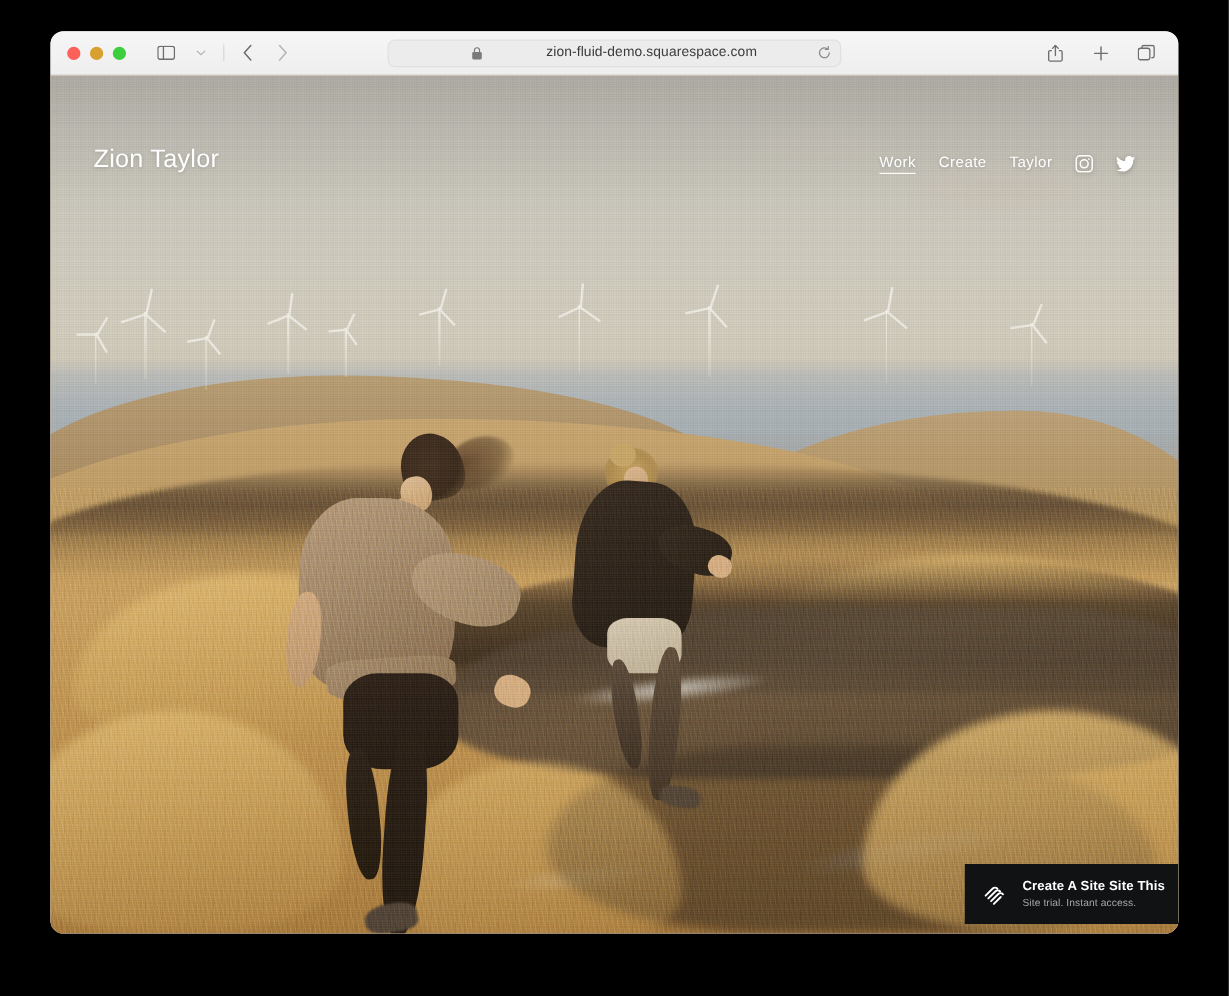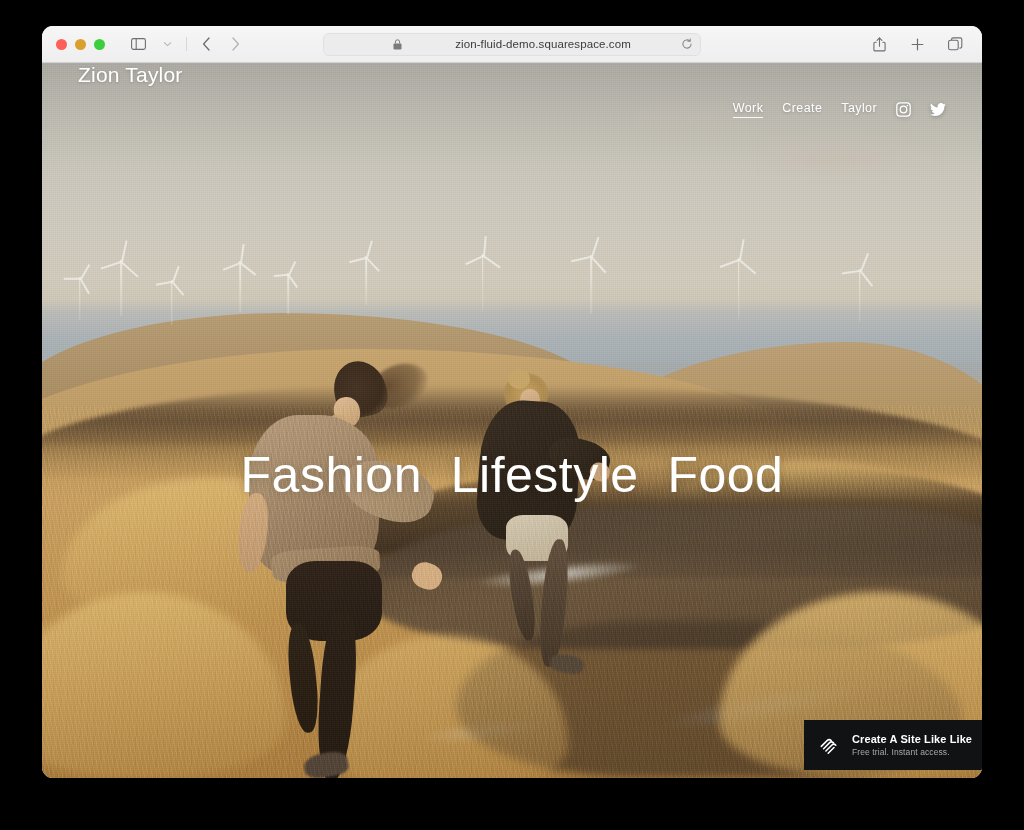--- a/index.html
+++ b/index.html
@@ -472,21 +472,21 @@
       rgba(120,80,30,.10) 100%);
     pointer-events: none;
   }
 
   
   .site-header {
     position: absolute;
     left: 0; right: 0; top: 0;
     height: 82px;
     display: flex;
-    align-items: flex-start;
+    align-items: flex-end;
     padding: 0 36px;
     z-index: 6;
   }
   .brand {
     font-size: 21px;
     font-weight: 400;
     color: #ffffff;
     letter-spacing: .2px;
     text-shadow: 0 1px 3px rgba(0,0,0,.18);
   }
@@ -789,31 +789,30 @@
           </svg>
         </a>
         <a class="social-icon">
           <svg width="16" height="14" viewBox="0 0 16 14" fill="currentColor">
             <path d="M16 1.7a6.4 6.4 0 0 1-1.9.52A3.3 3.3 0 0 0 15.5.4a6.6 6.6 0 0 1-2.08.8A3.28 3.28 0 0 0 7.8 4.4 9.3 9.3 0 0 1 1.1.6a3.28 3.28 0 0 0 1.02 4.38 3.25 3.25 0 0 1-1.49-.41v.04a3.28 3.28 0 0 0 2.63 3.22 3.3 3.3 0 0 1-1.48.06 3.29 3.29 0 0 0 3.07 2.28A6.59 6.59 0 0 1 0 11.53 9.29 9.29 0 0 0 5.03 13c6.04 0 9.34-5 9.34-9.34l-.01-.43A6.66 6.66 0 0 0 16 1.7z"></path>
           </svg>
         </a>
       </nav>
     </div>
 
-    <h1 class="hero-title">Fashion  Lifestyle  Food</h1>
 
     <a class="ss-badge">
       <span class="ss-logo">
         <svg width="24" height="24" viewBox="0 0 24 24" fill="none" stroke="currentColor" stroke-width="1.55" stroke-linecap="round">
           <path d="M3.3 13.4 9.1 7.6a2.9 2.9 0 0 1 4.1 0"></path>
           <path d="M5.6 15.7 11.4 9.9a2.9 2.9 0 0 1 4.1 0"></path>
           <path d="M7.9 18 13.7 12.2a2.9 2.9 0 0 1 4.1 0"></path>
           <path d="M10.2 20.3 16 14.5"></path>
         </svg>
       </span>
       <span class="ss-txt">
-        <span class="ss-title">Create A Site Like Like</span>
-        <span class="ss-sub">Free trial. Instant access.</span>
+        <span class="ss-title">Create A Site Site This</span>
+        <span class="ss-sub">Site trial. Instant access.</span>
       </span>
     </a>
 
   </div>
 </div>
 
 </body></html>

